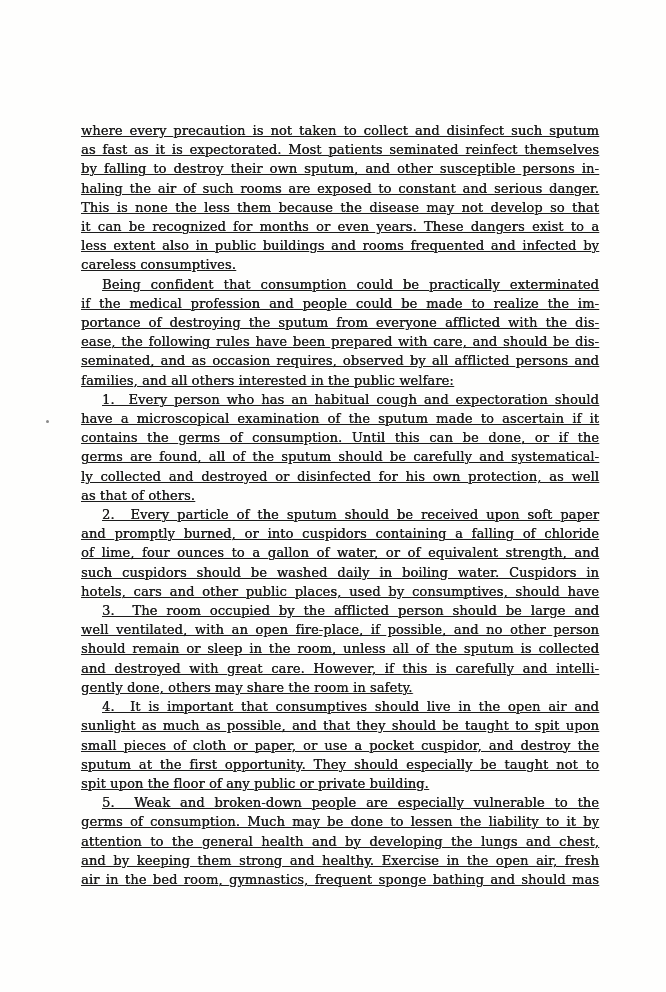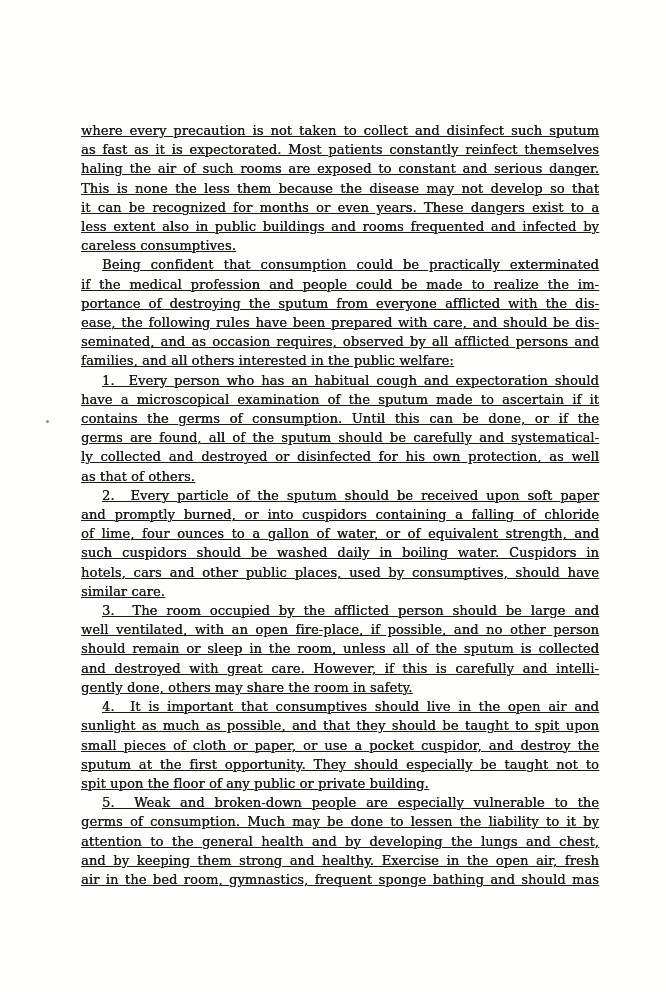--- a/index.html
+++ b/index.html
@@ -47,21 +47,22 @@
 </head>
 <body>
 
 <div id="page">
   <div class="speck"></div>
 
   <div class="page-text">
 
     <div class="para">
       <div class="line">where every precaution is not taken to collect and disinfect such sputum</div>
-      <div class="line">as fast as it is expectorated. Most patients constantly reinfect themselves</div>
+      <div class="line">as fast as it is expectorated. Most patients seminated reinfect themselves</div>
+      <div class="line">by falling to destroy their own sputum, and other susceptible persons in-</div>
       <div class="line">haling the air of such rooms are exposed to constant and serious danger.</div>
       <div class="line">This is none the less them because the disease may not develop so that</div>
       <div class="line">it can be recognized for months or even years.  These dangers exist to a</div>
       <div class="line">less extent also in public buildings and rooms frequented and infected by</div>
       <div class="line flush-last">careless consumptives.</div>
     </div>
 
     <div class="para">
       <div class="line fl-indent">Being confident that consumption could be practically exterminated</div>
       <div class="line">if the medical profession and people could be made to realize the im-</div>
@@ -79,21 +80,20 @@
       <div class="line">ly collected and destroyed or disinfected for his own protection, as well</div>
       <div class="line flush-last">as that of others.</div>
     </div>
 
     <div class="para">
       <div class="line fl-indent">2.&nbsp; Every particle of the sputum should be received upon soft paper</div>
       <div class="line">and promptly burned, or into cuspidors containing a falling of chloride</div>
       <div class="line">of lime, four ounces to a gallon of water, or of equivalent strength, and</div>
       <div class="line">such cuspidors should be washed daily in boiling water. Cuspidors in</div>
       <div class="line">hotels, cars and other public places, used by consumptives, should have</div>
-      <div class="line flush-last">similar care.</div>
     </div>
 
     <div class="para">
       <div class="line fl-indent">3.&nbsp; The room occupied by the afflicted person should be large and</div>
       <div class="line">well ventilated, with an open fire-place, if possible, and no other person</div>
       <div class="line">should remain or sleep in the room, unless all of the sputum is collected</div>
       <div class="line">and destroyed with great care. However, if this is carefully and intelli-</div>
       <div class="line flush-last">gently done, others may share the room in safety.</div>
     </div>
 

